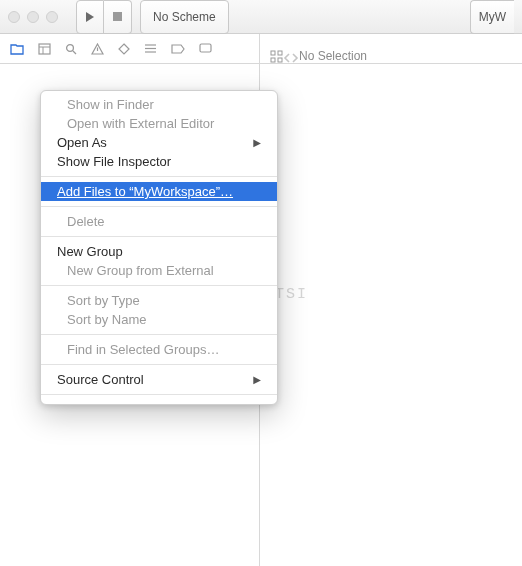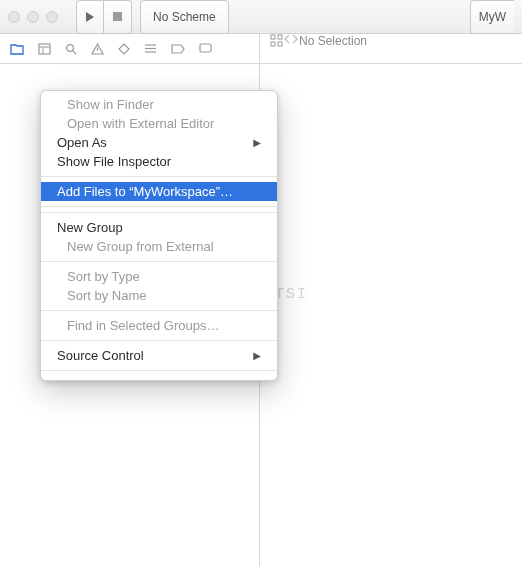--- a/index.html
+++ b/index.html
@@ -14,33 +14,33 @@
   .segpair .sqbtn:first-child { border-top-right-radius:0; border-bottom-right-radius:0; }
   .segpair .sqbtn:last-child  { border-top-left-radius:0;  border-bottom-left-radius:0; border-left:none; }
   .scheme { padding: 0 12px; }
   .rightpill { margin-left:auto; border-top-right-radius:0; border-bottom-right-radius:0; border-right:none; padding:16px 8px; }
 
   
   .toolbar2 { height: 30px; border-bottom: 1px solid #d8d8d8; display:flex; align-items:stretch; }
   .navseg { width: 260px; display:flex; align-items:center; gap:14px; padding:0 10px; border-right:1px solid #d8d8d8; }
   .navicon { color:#8a8a8a; display:flex; align-items:center; }
   .navicon.active { color:#2e6fd6; }
-  .jumpbar { flex:1; display:flex; align-items:flex-start; padding:0 10px; color:#8a8a8a; font-size:12px; }
+  .jumpbar { flex:1; display:flex; align-items:flex-end; padding:0 10px; color:#8a8a8a; font-size:12px; }
   .chev { color:#bdbdbd; }
 
   
   .split { display:flex; height: calc(100% - 64px); }
   .leftpane { width:260px; border-right:1px solid #d8d8d8; background:#fff; }
   .editor { flex:1; background:#fff; }
 
   
   .ctxmenu { position:absolute; left:40px; top:90px; width:238px; background:#fff; border:1px solid #cfcfcf; border-radius:6px; box-shadow:0 10px 30px rgba(0,0,0,.22),0 2px 6px rgba(0,0,0,.15); padding:4px 0; }
   .mi { height:19px; line-height:19px; padding:0 16px; font-size:13px; color:#2b2b2b; display:flex; align-items:center; justify-content:space-between; white-space:nowrap; }
   .mi.dim { color:#9b9b9b;margin-left:10px; }
-  .mi.sel { background:#2f74e0; color:#fff; }
+  .mi.sel { background:#2f74e0; color:#fff;text-decoration:underline; }
   .sep { height:1px; background:#e2e2e2; margin:5px 0; }
   .subarrow { font-size:10px; color:#555; }
 
   
   .wm { position:absolute; left:110px; top:286px; color:#d6d6d6; font-size:15px; letter-spacing:2px; font-family: "Courier New", monospace; pointer-events:none; }
 
   svg { display:block; }
 </style>
 </head>
 <body>
@@ -170,20 +170,23 @@
       <span class="subarrow">▶</span>
     </div>
     <div class="mi">
       <span>Show File Inspector</span>
     </div>
     <div class="sep"></div>
     <div class="mi sel">
       <span>Add Files to “MyWorkspace”…</span>
     </div>
     <div class="sep"></div>
+    <div class="mi dim">
+      <span>Delete</span>
+    </div>
     <div class="sep"></div>
     <div class="mi">
       <span>New Group</span>
     </div>
     <div class="mi dim">
       <span>New Group from External</span>
     </div>
     <div class="sep"></div>
     <div class="mi dim">
       <span>Sort by Type</span>

